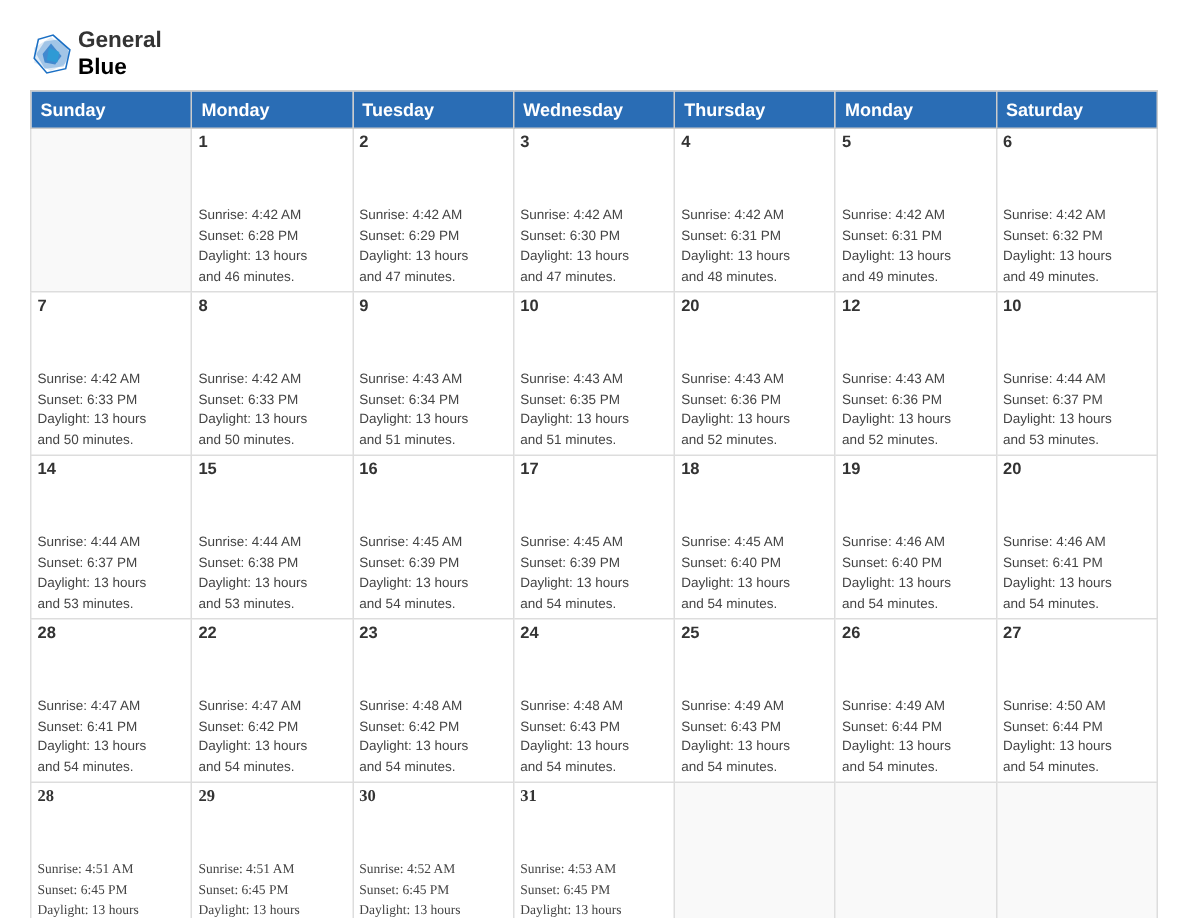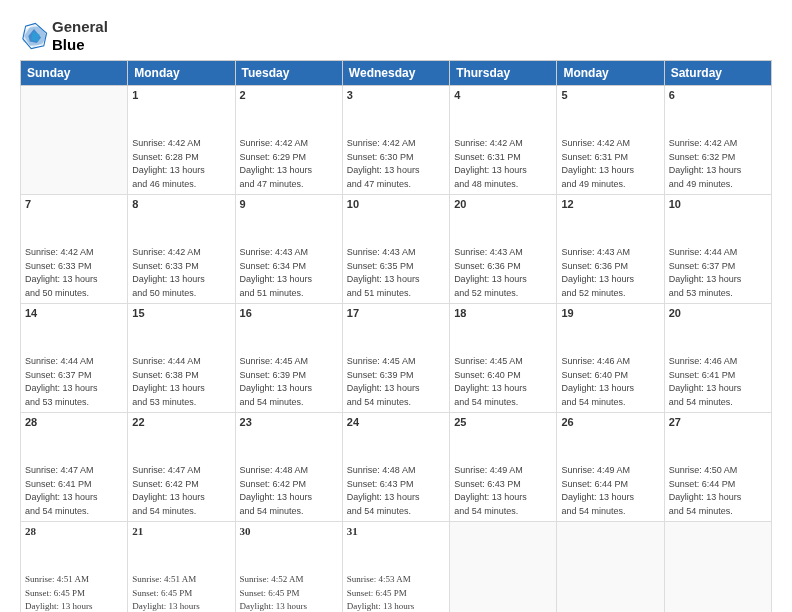--- a/index.html
+++ b/index.html
@@ -248,21 +248,21 @@
             <span class="day-num">27</span>
             <div class="day-info">Sunrise: 4:50 AM<br>Sunset: 6:44 PM<br>Daylight: 13 hours<br>and 54 minutes.</div>
           </td>
         </tr>
         <tr class="last-row">
           <td>
             <span class="day-num">28</span>
             <div class="day-info">Sunrise: 4:51 AM<br>Sunset: 6:45 PM<br>Daylight: 13 hours<br>and 53 minutes.</div>
           </td>
           <td>
-            <span class="day-num">21</span>
+            <span class="day-num">29</span>
             <div class="day-info">Sunrise: 4:51 AM<br>Sunset: 6:45 PM<br>Daylight: 13 hours<br>and 53 minutes.</div>
           </td>
           <td>
             <span class="day-num">30</span>
             <div class="day-info">Sunrise: 4:52 AM<br>Sunset: 6:45 PM<br>Daylight: 13 hours<br>and 53 minutes.</div>
           </td>
           <td>
             <span class="day-num">31</span>
             <div class="day-info">Sunrise: 4:53 AM<br>Sunset: 6:45 PM<br>Daylight: 13 hours<br>and 52 minutes.</div>
           </td>

